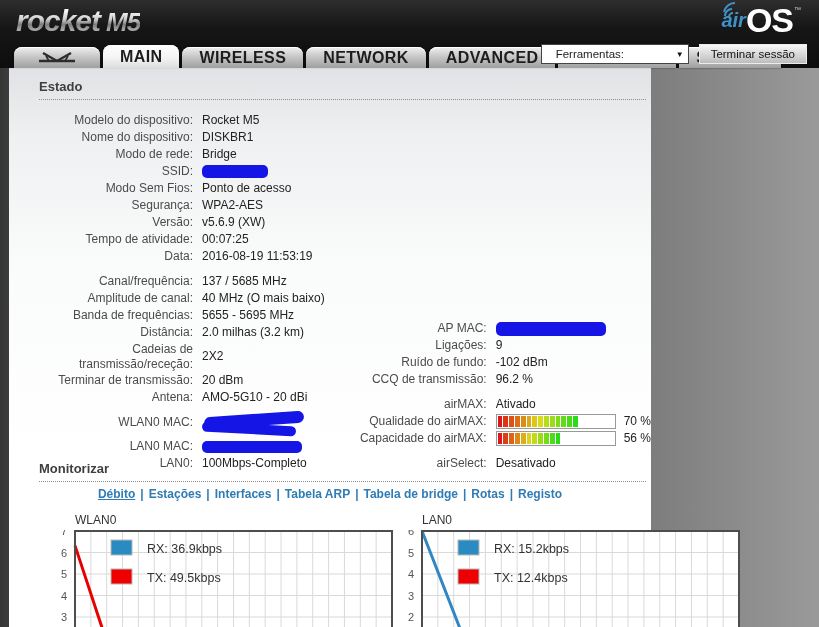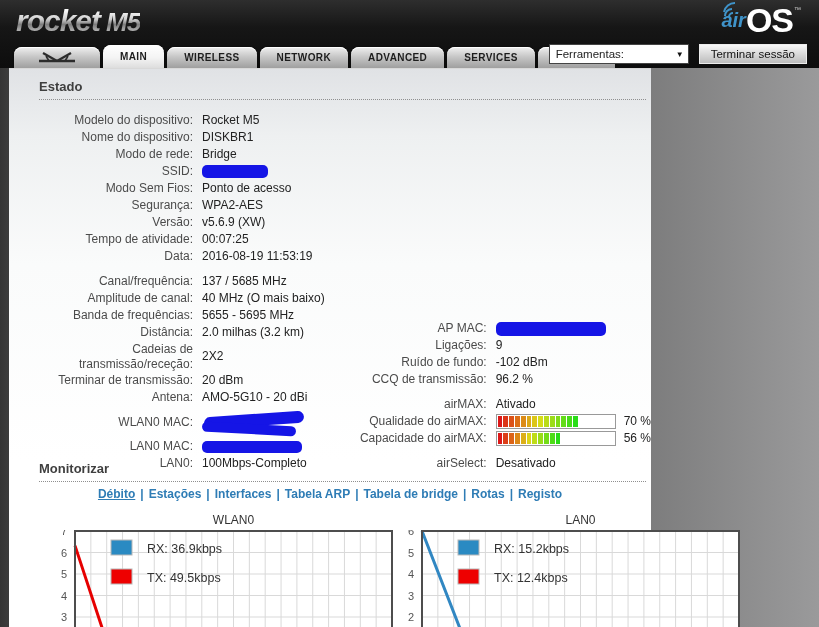--- a/index.html
+++ b/index.html
@@ -17,31 +17,31 @@
     -webkit-background-clip:text;background-clip:text;color:transparent;}
   .logo-rocket .m5{font-size:26px;margin-left:6px;}
   .logo-airos{position:absolute;right:18px;top:0px;display:flex;align-items:flex-start;}
   .logo-air{color:#3f93c9;font-style:italic;font-weight:bold;font-size:20px;line-height:40px;}
   .logo-os{color:#ffffff;font-weight:bold;font-size:34px;line-height:40px;letter-spacing:-1px;}
   .logo-tm{color:#cccccc;font-size:7px;margin-top:6px;margin-left:1px;}
   .air-arcs{position:absolute;right:76px;top:2px;}
   
   .tabs{position:absolute;left:14px;bottom:0;display:flex;align-items:flex-end;}
   .tab{height:21px;line-height:22px;padding:0 17px;margin-right:3px;
-    border-radius:8px 8px 0 0;font-size:10px;font-weight:bold;color:#1d1d1d;
+    border-radius:8px 8px 0 0;font-size:16px;font-weight:bold;color:#1d1d1d;
     letter-spacing:.4px;text-align:center;cursor:pointer;
     background:linear-gradient(180deg,#f0f0f0 0%,#c8c8c8 45%,#9f9f9f 100%);
     box-shadow:inset 0 1px 0 #ffffff,0 0 2px rgba(0,0,0,.6);}
   .tab.active{height:23px;line-height:24px;
     background:linear-gradient(180deg,#ffffff 0%,#f4f4f4 55%,#dddddd 100%);}
   .tab.logo-tab{padding:0 22px;}
   .topbar-controls{position:absolute;right:12px;bottom:4px;display:flex;align-items:center;}
   .tools-select{width:128px;height:18px;background:#ffffff;border:1px solid #444;
     display:flex;align-items:center;justify-content:space-between;
-    font-size:11.5px;color:#222;padding:0 4px 0 6px;cursor:pointer;}
+    font-size:11.5px;color:#222;padding:0 4px 0 14px;cursor:pointer;}
   .tools-caret{font-size:8px;color:#111;}
   .logout-btn{margin-left:10px;height:20px;padding:0 11px;font-size:11.5px;color:#111;
     background:linear-gradient(180deg,#f7f7f7 0%,#d9d9d9 50%,#bdbdbd 100%);
     border:1px solid #ececec;cursor:pointer;font-family:"Liberation Sans",sans-serif;}
   
   .panel{position:absolute;left:9px;top:68px;width:642px;height:559px;
     border-top:1px solid #d8d8d8;
     background:linear-gradient(180deg,#e0e2e5 0%,#eef0f1 12%,#fafbfb 35%,#ffffff 70%);}
   .section{position:absolute;left:0;right:0;}
   .sec-title{font-size:13px;font-weight:bold;color:#3f3f3f;padding-left:30px;line-height:16px;}
@@ -65,21 +65,21 @@
     background:#fff;font-size:0;white-space:nowrap;}
   .meter .seg{display:inline-block;width:4.8px;height:11px;margin-right:1px;}
   .pct{margin-left:8px;font-size:12px;color:#222;}
   
   .links-row{text-align:center;margin-top:5px;font-size:12px;font-weight:bold;color:#2e7cb5;}
   .links-row a{color:#2e7cb5;text-decoration:none;cursor:pointer;margin-top:16px;}
   .links-row a.active{text-decoration:underline;}
   .links-row .sep{margin:0 5px;}
   .charts{display:flex;padding-left:42px;margin-top:12px;}
   .chart{width:374px;}
-  .chart-title{font-size:12px;color:#333;text-align:center;margin-bottom:3px;}
+  .chart-title{font-size:12px;color:#333;margin-bottom:3px;}
   svg text{font-family:"Liberation Sans",sans-serif;}
 </style>
 </head>
 <body>
 
 <div class="topbar">
   <div class="logo-rocket"><span>rocket</span><span class="m5">M5</span></div>
 
   <svg class="air-arcs" width="20" height="16" viewBox="0 0 20 16">
     <path d="M2 14 A7 7 0 0 1 9 7" stroke="#3f93c9" stroke-width="2" fill="none"></path>

